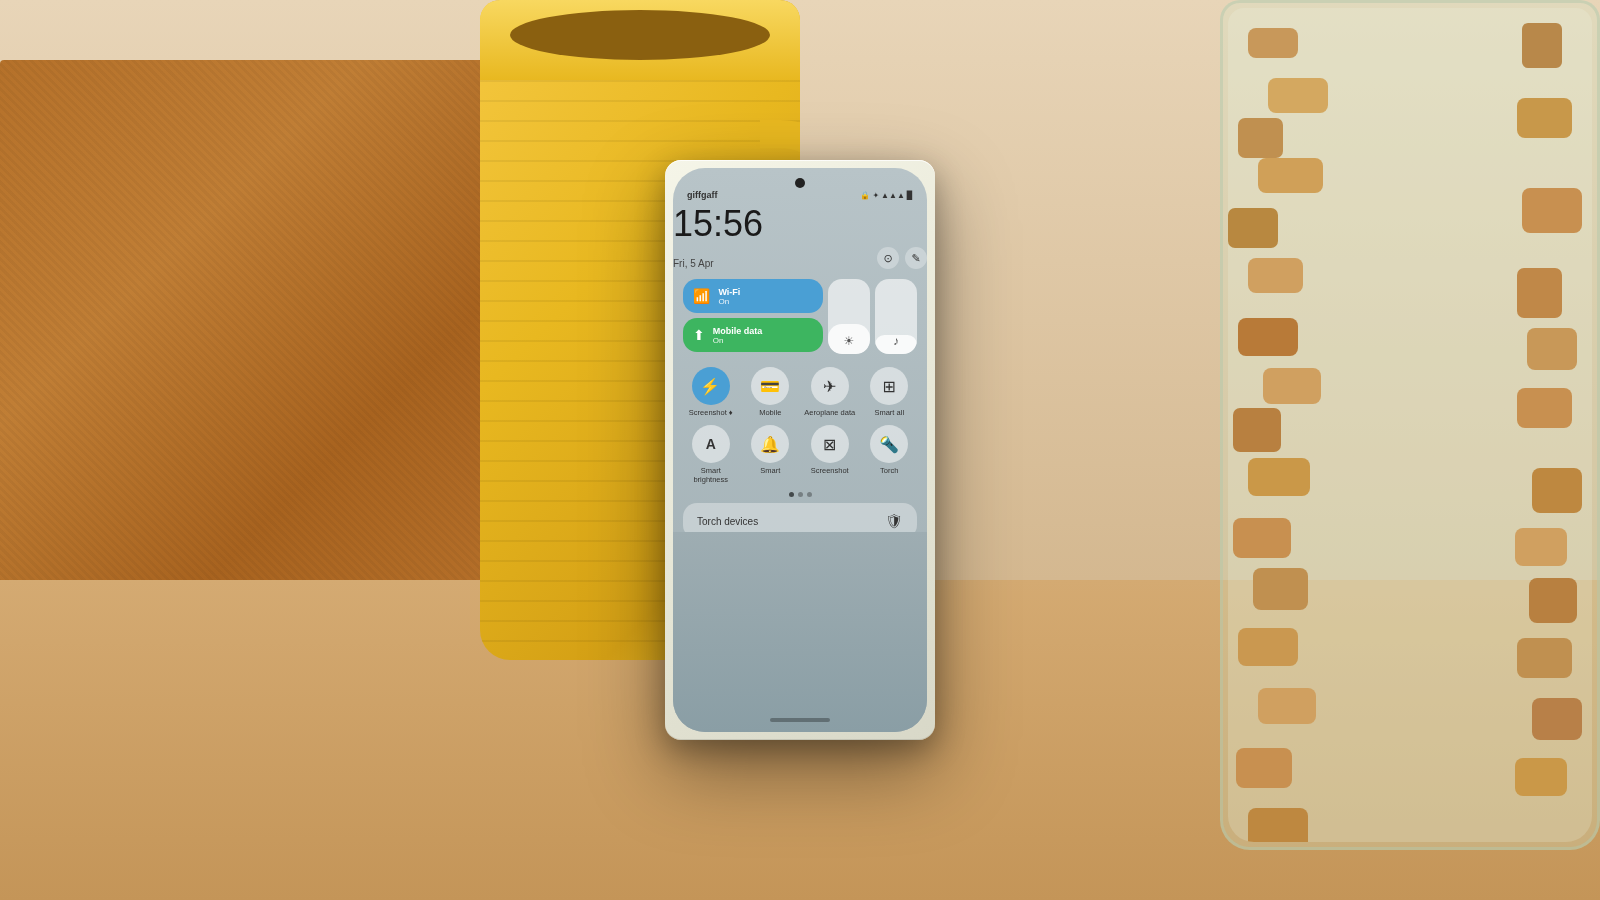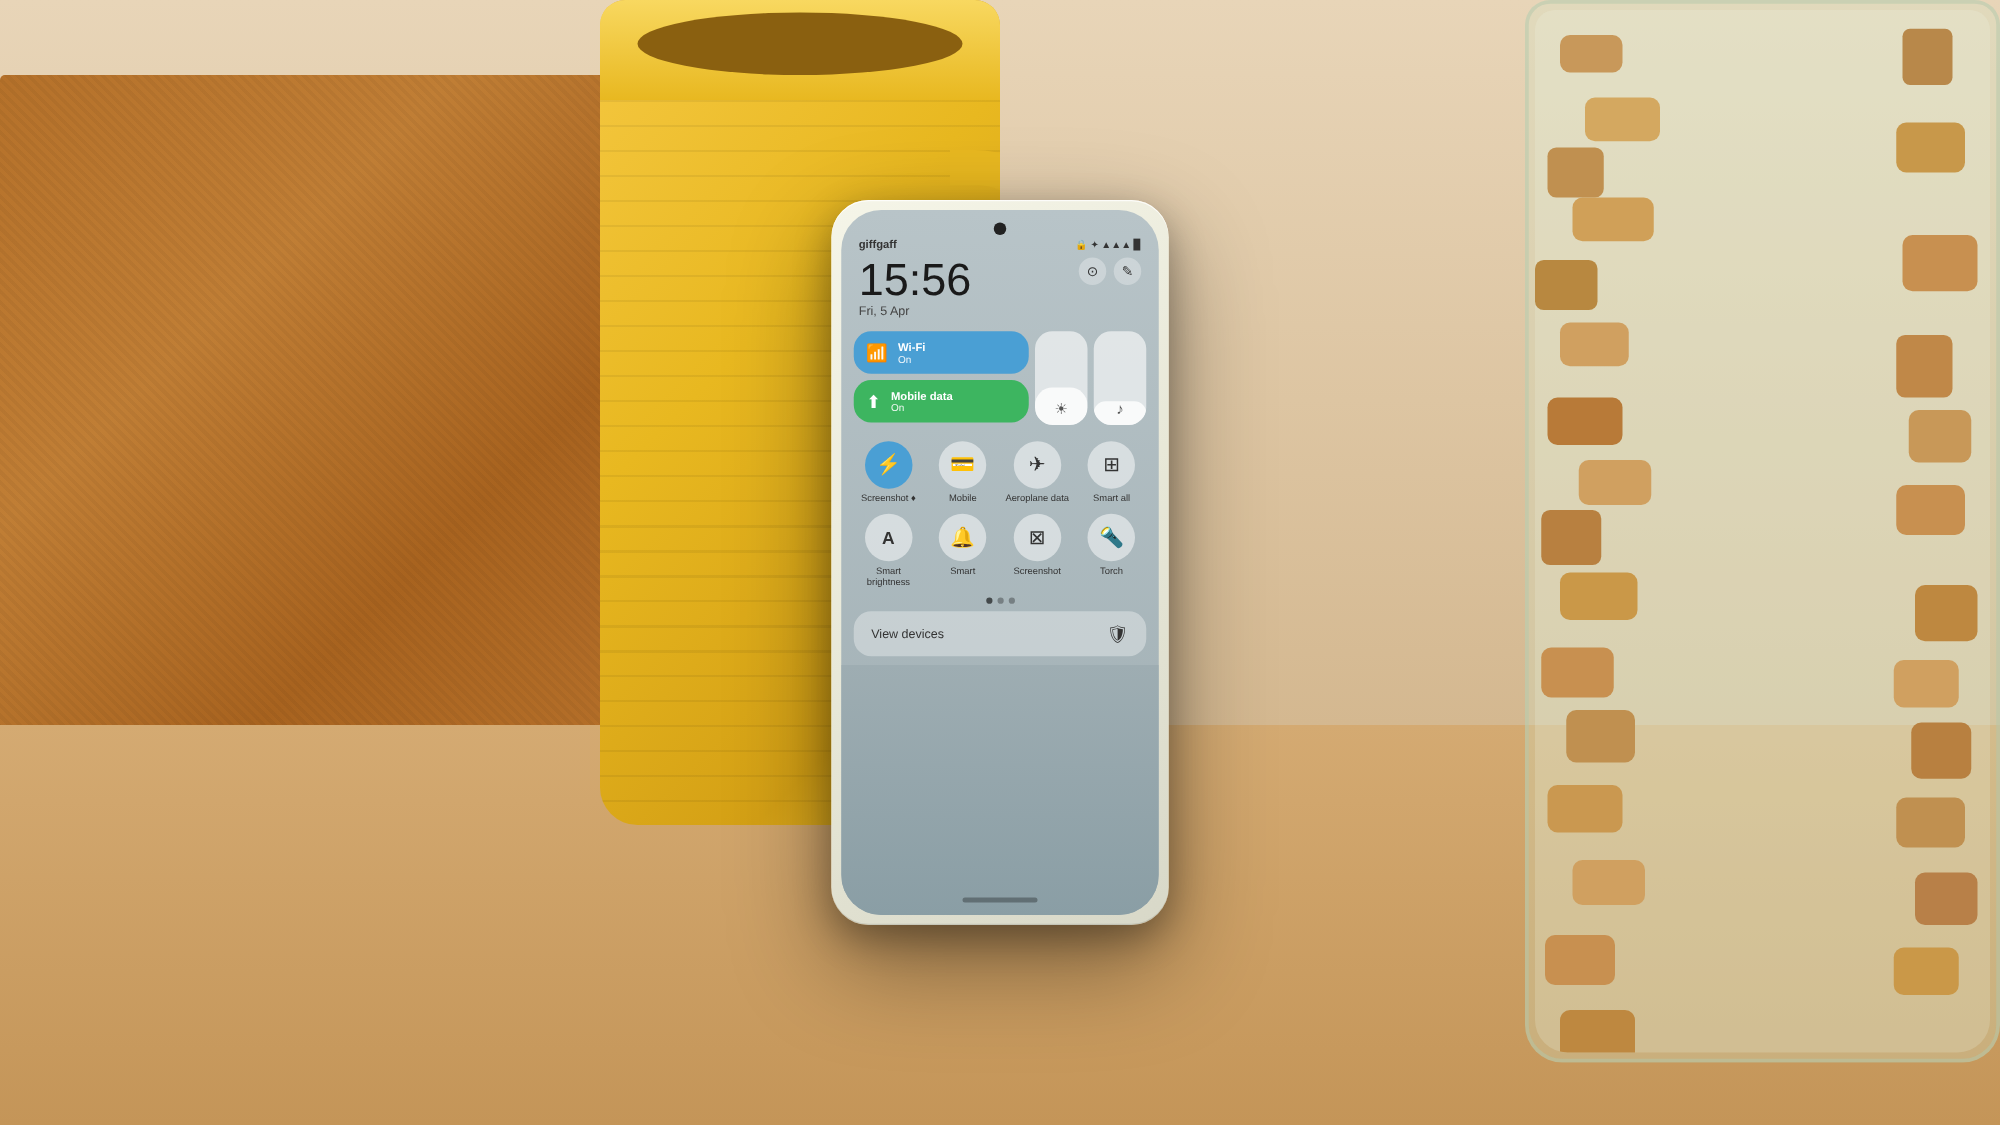--- a/index.html
+++ b/index.html
@@ -138,21 +138,21 @@
       left: 50%;
       top: 50%;
       transform: translate(-50%, -50%);
       width: 270px;
       height: 580px;
     }
     .phone-outer {
       width: 270px;
       height: 580px;
       background: linear-gradient(145deg, #f5f5e8 0%, #e8e8d8 50%, #d8d8c8 100%);
-      border-radius: 30px;
+      border-radius: 16px;
       box-shadow: 
         0 30px 80px rgba(0,0,0,0.4),
         0 10px 30px rgba(0,0,0,0.3),
         inset 0 1px 0 rgba(255,255,255,0.8),
         inset 0 -1px 0 rgba(0,0,0,0.1);
       position: relative;
       overflow: hidden;
     }
     .phone-screen {
       position: absolute;
@@ -184,35 +184,35 @@
       left: 50%;
       transform: translateX(-50%);
       width: 10px;
       height: 10px;
       background: #222;
       border-radius: 50%;
     }
 
     
     .time-section {
-      padding: 4px 14px 6px;
+      padding: 4px 0 6px;
       display: flex;
       justify-content: space-between;
-      align-items: flex-start;
+      align-items: flex-end;
     }
     .time-display {
       font-size: 36px;
       font-weight: 300;
       color: #1a1a1a;
       line-height: 1;
     }
     .date-display {
       font-size: 10px;
       color: #444;
-      margin-top: 2px;
+      margin-top: 16px;
     }
     .time-actions { display: flex; gap: 6px; align-items: center; }
     .time-icon {
       width: 22px;
       height: 22px;
       background: rgba(255,255,255,0.3);
       border-radius: 50%;
       display: flex;
       align-items: center;
       justify-content: center;
@@ -538,21 +538,21 @@
           </div>
         </div>
 
         <div class="dots-indicator">
           <div class="dot active"></div>
           <div class="dot"></div>
           <div class="dot"></div>
         </div>
 
         <div class="smart-devices-bar">
-          <span class="smart-devices-text">View devices</span>
+          <span class="smart-devices-text">Torch devices</span>
           <span class="smart-devices-icon">🛡</span>
         </div>
 
         <div class="phone-bg-bottom"></div>
 
         <div class="home-indicator"></div>
       </div>
     </div>
   </div>
 </div>

